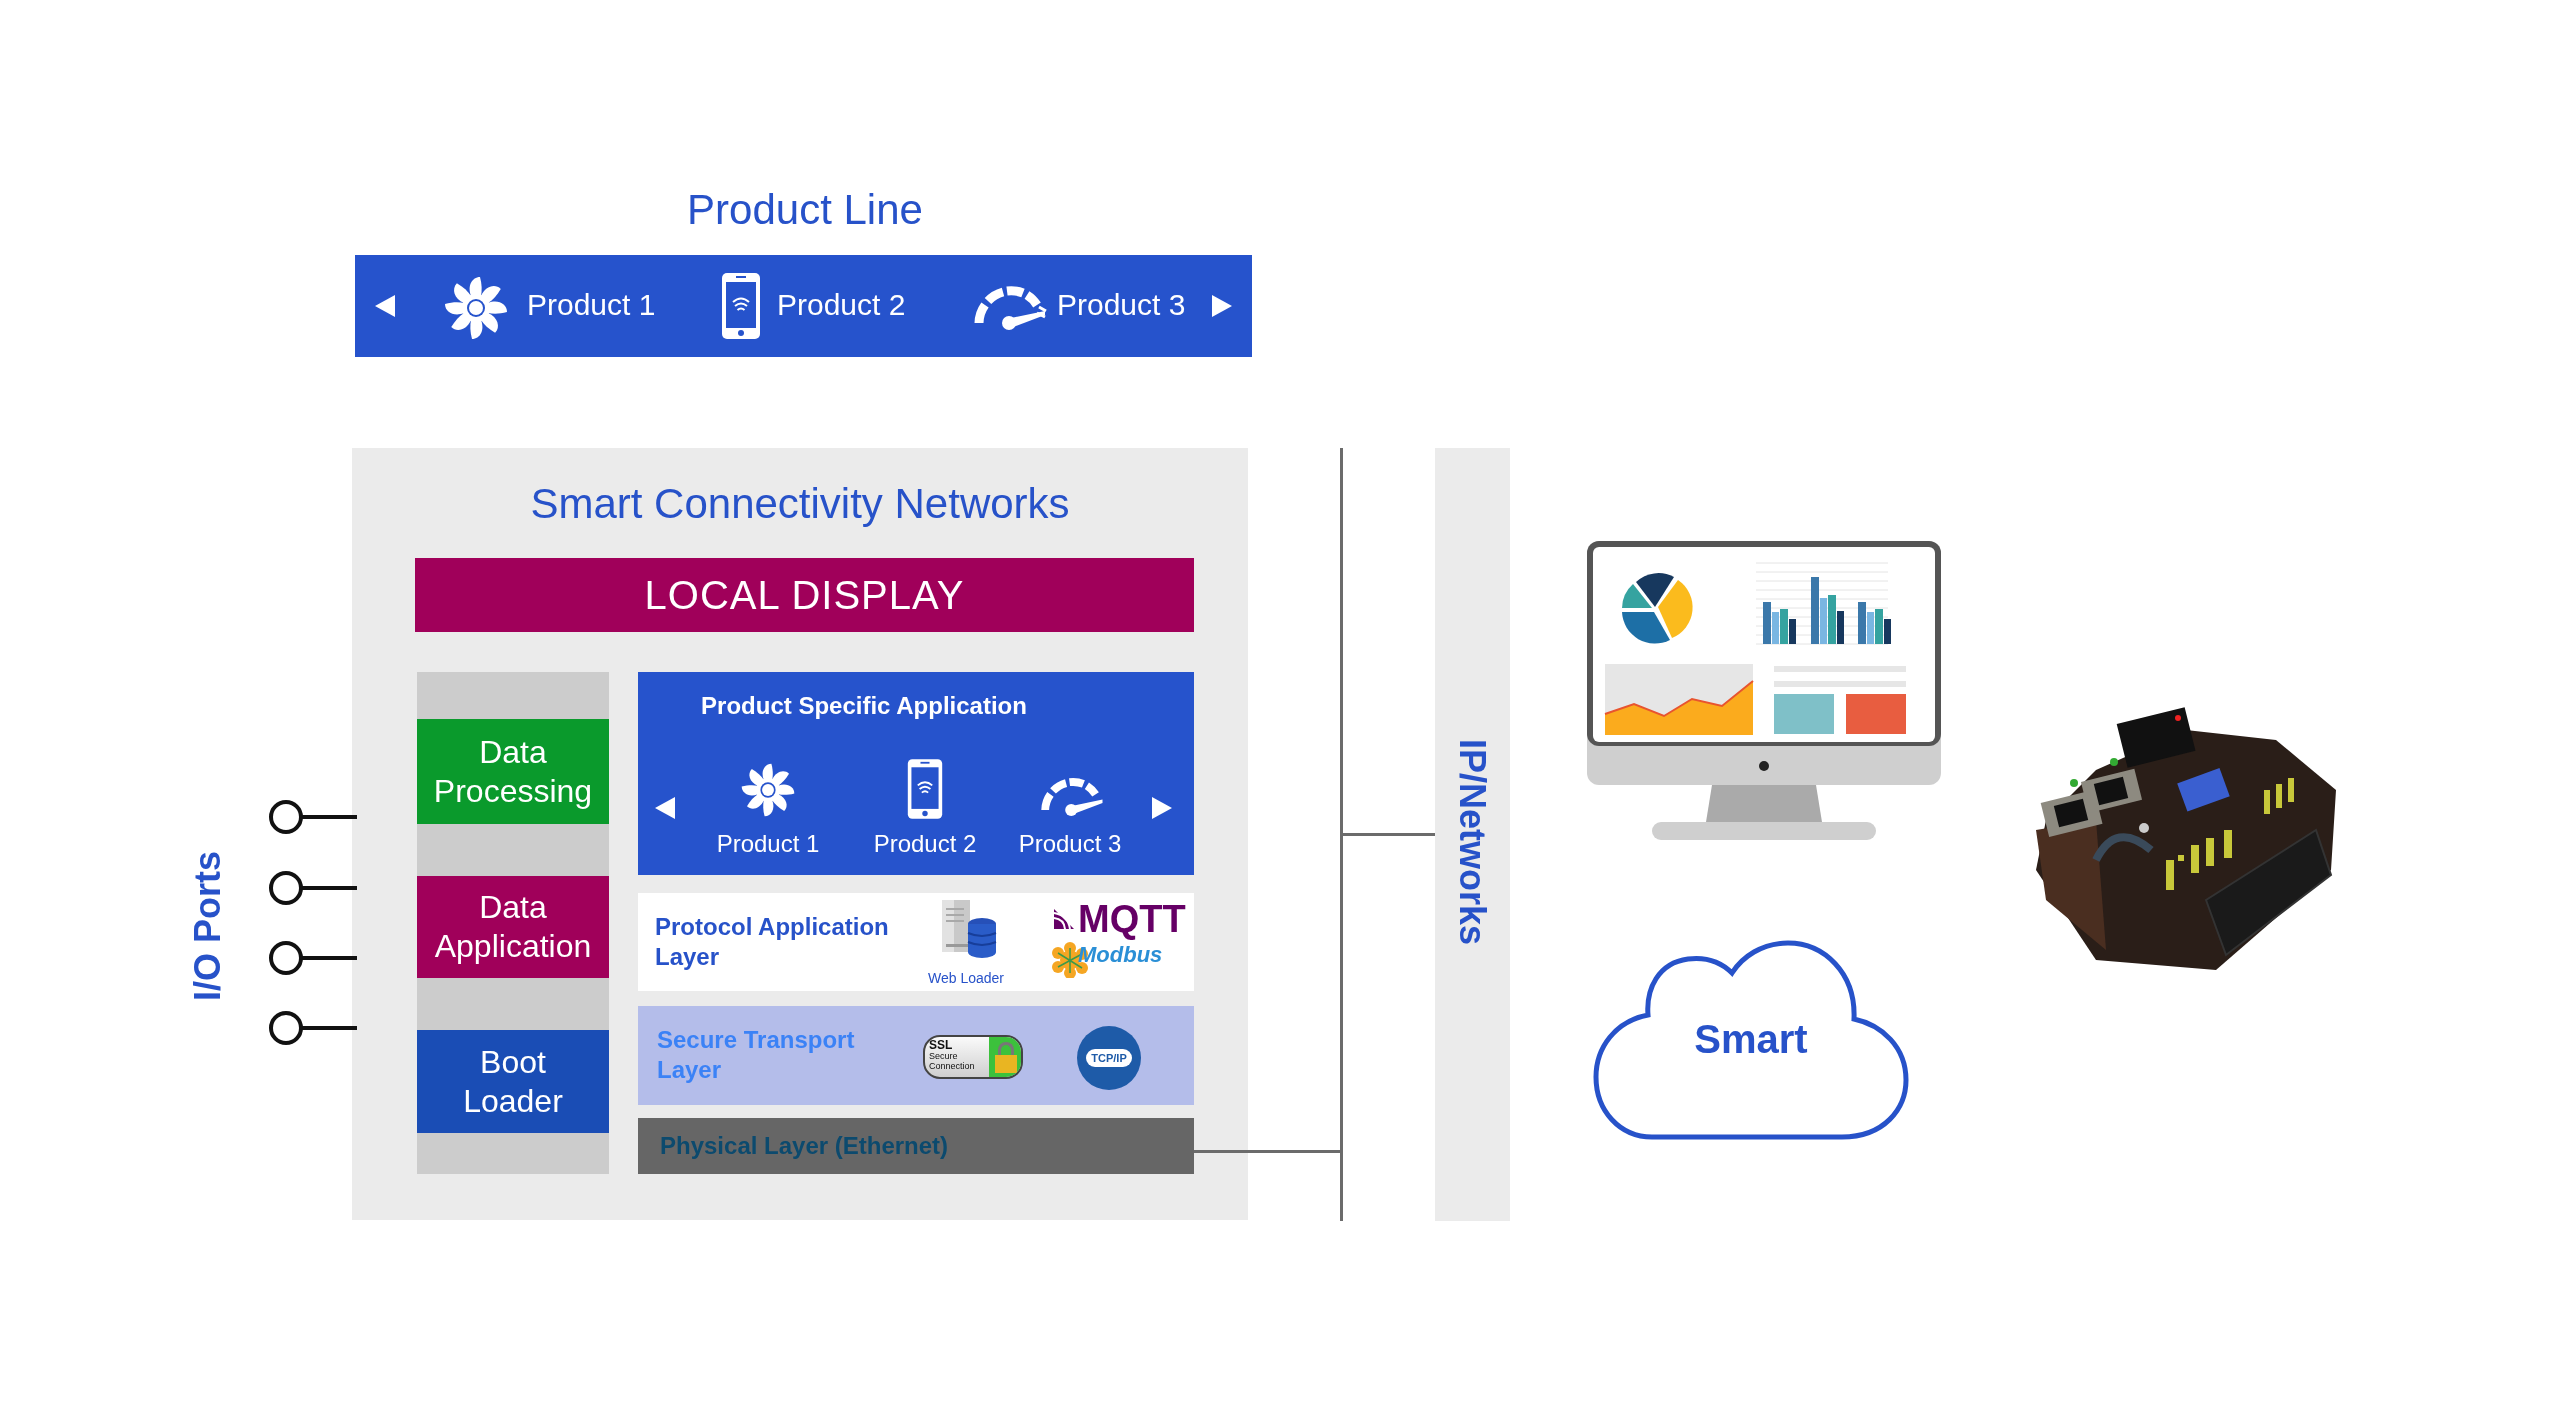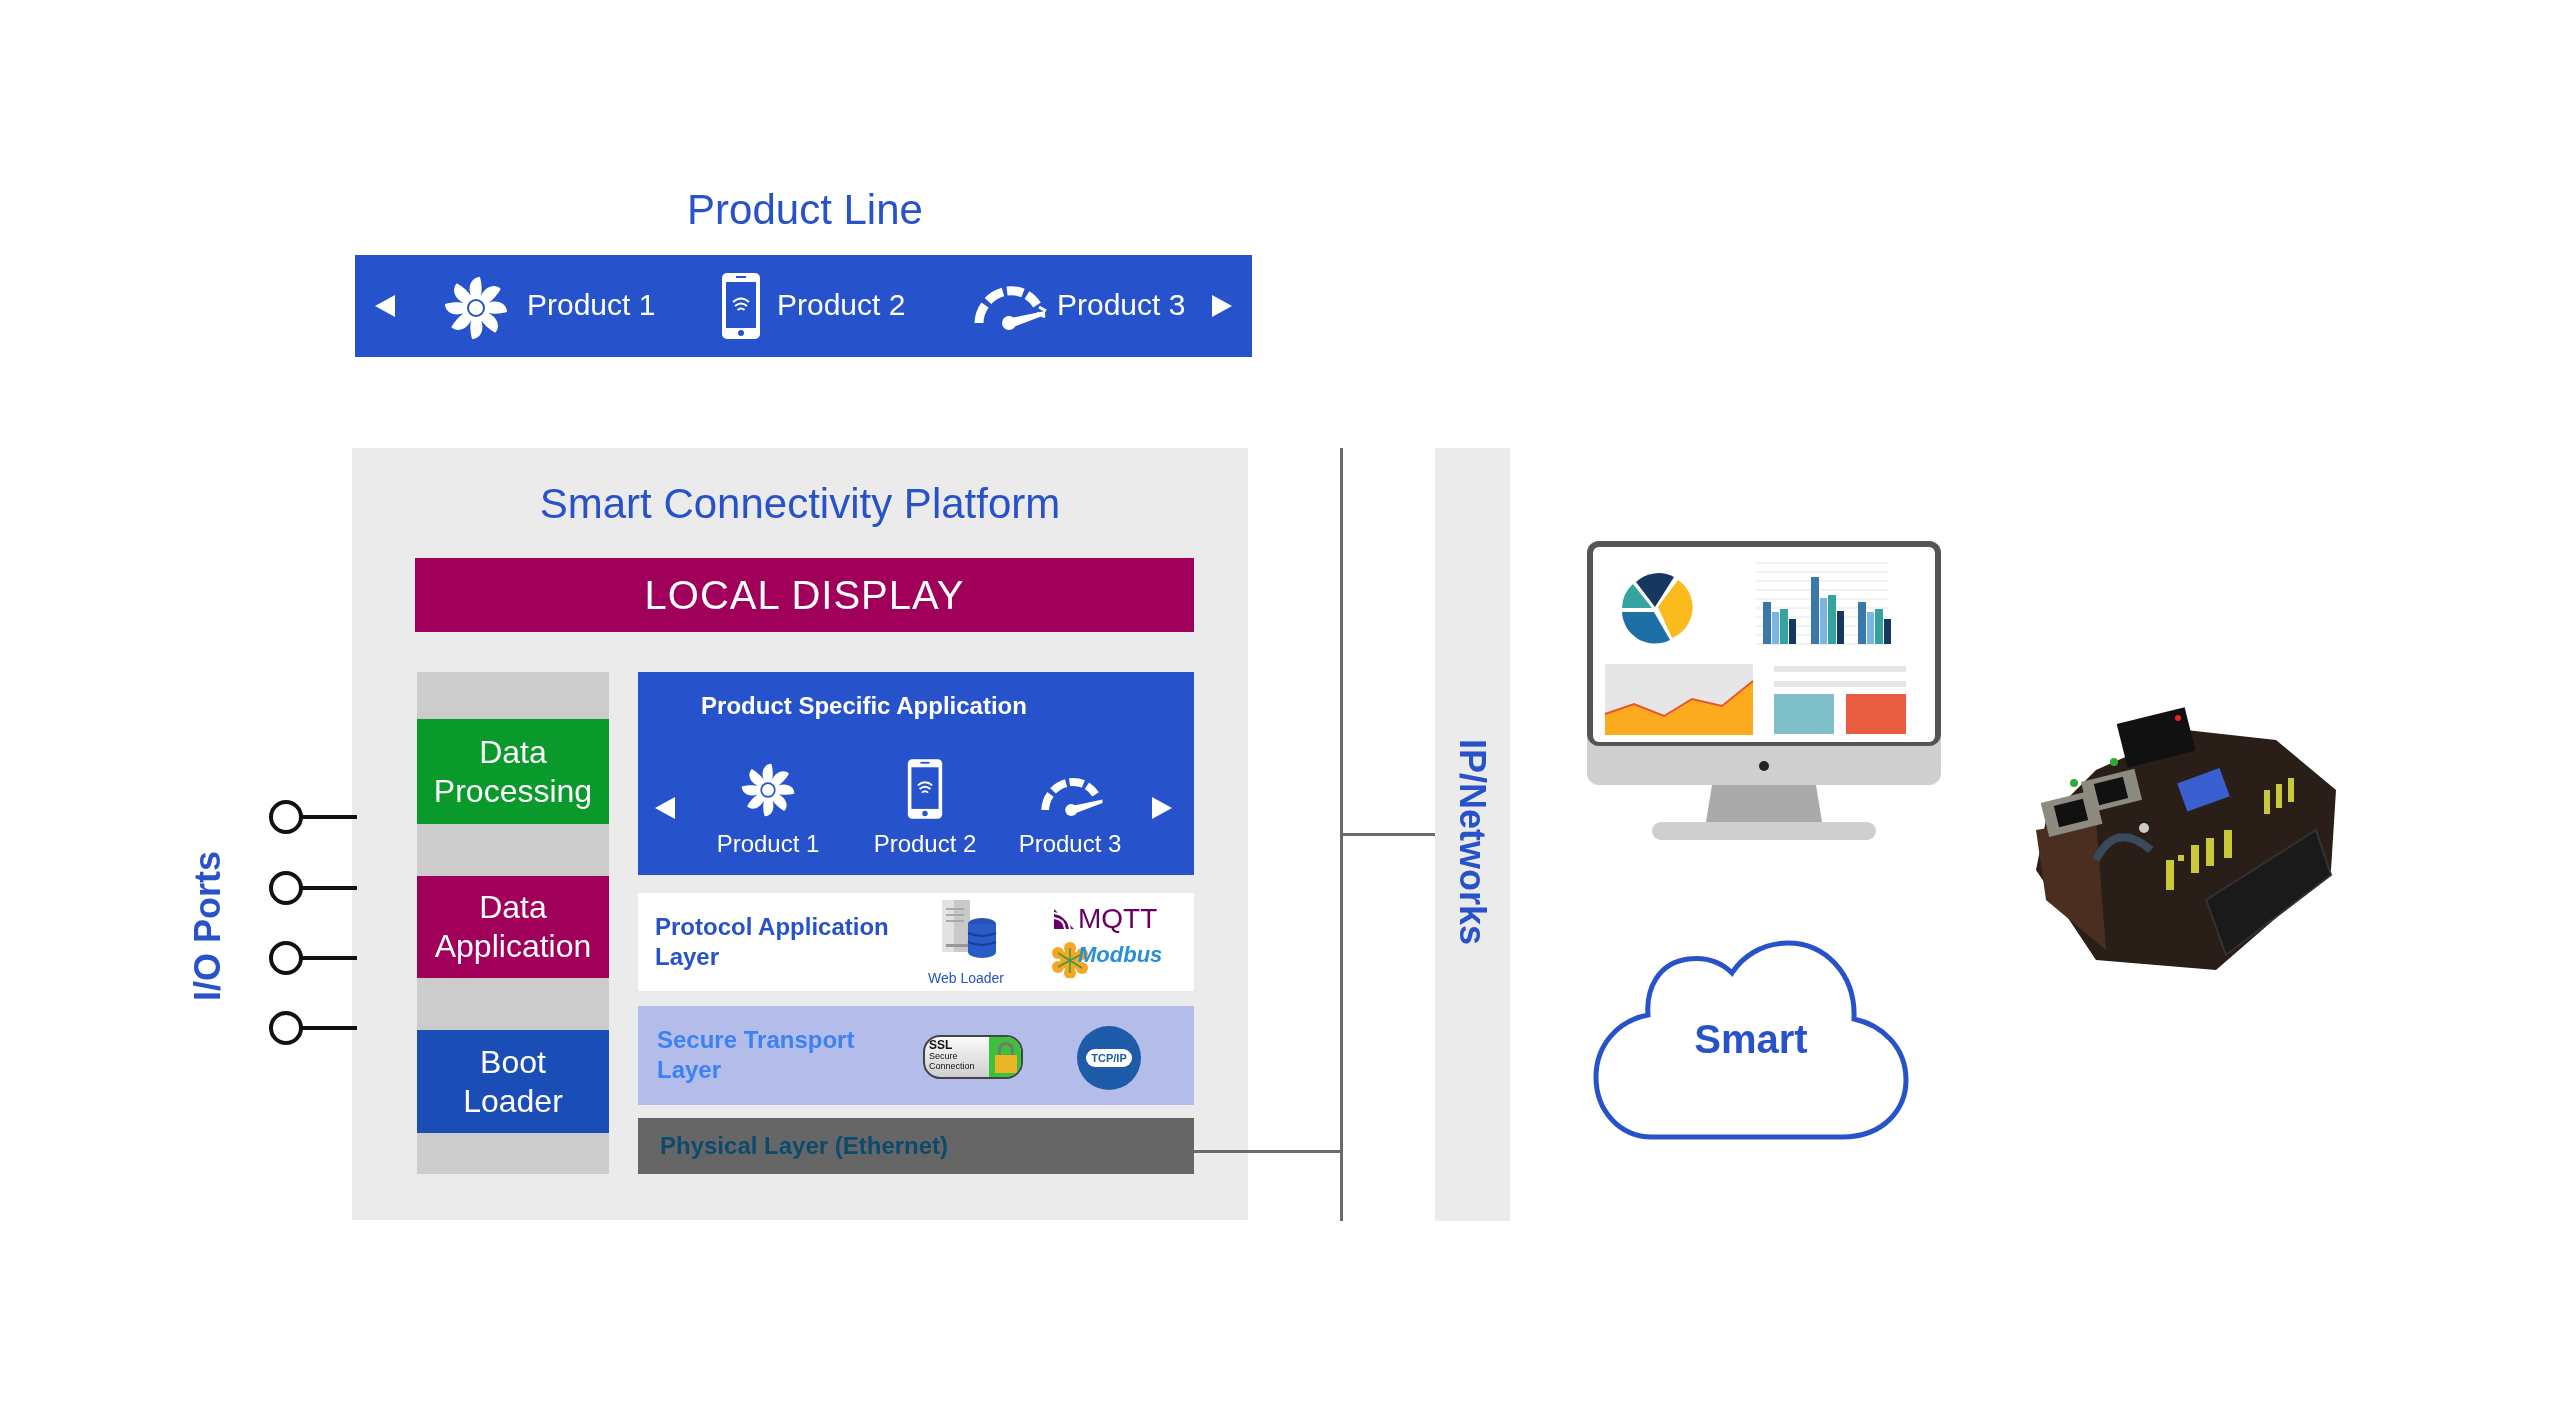--- a/index.html
+++ b/index.html
@@ -94,21 +94,21 @@
       <path d="M38,35 L72,28 L72,32 L40,44 Z" fill="#fff"></path>
       <path d="M66,24 L73,28 M64,30 L72,34" stroke="#fff" stroke-width="3"></path>
     </svg>
   </div>
   <div class="abs banner-label" style="left:702px; top:33px;">Product 3</div>
 
   <div class="abs tri-right" style="left:857px; top:40px;"></div>
 </div>
 
 <div id="platform-box" class="abs"></div>
-<div id="platform-title" class="abs title-blue">Smart Connectivity Platform</div>
+<div id="platform-title" class="abs title-blue">Smart Connectivity Networks</div>
 <div id="local-display" class="abs">LOCAL DISPLAY</div>
 
 <div id="left-column" class="abs"></div>
 <div class="side-block" style="top:719px; height:105px; background:#0a9a2c;">
   <span style="white-space:pre-line;">Data
 Processing</span>
 </div>
 <div class="side-block" style="top:876px; height:102px; background:#a0005a;">
   <span style="white-space:pre-line;">Data
 Application</span>
@@ -187,21 +187,21 @@
   </svg>
 </div>
 <div class="abs" style="left:928px; top:970px; font-size:14px; color:#2752c9; white-space:nowrap;">Web Loader</div>
 
 <div class="abs" style="left:1052px; top:902px; height:34px; display:flex; align-items:center;">
   <svg width="24" height="24" viewBox="0 0 24 24">
     <path d="M2,2 L22,22 L2,22 Z" fill="#660066"></path>
     <path d="M2,6 Q16,8 18,22" stroke="#fff" stroke-width="2" fill="none"></path>
     <path d="M2,11 Q12,12 13,22" stroke="#fff" stroke-width="2" fill="none"></path>
   </svg>
-  <span style="font-size:28px; font-weight:normal; color:#660066; margin-left:2px;">MQTT</span>
+  <span style="font-size:38px; font-weight:bold; color:#660066; margin-left:2px;">MQTT</span>
 </div>
 <div class="abs" style="left:1052px; top:942px; height:40px; display:flex; align-items:flex-start;">
   <svg width="36" height="36" viewBox="0 0 36 36">
     <g fill="#f5a623">
       <circle cx="18" cy="6" r="6"></circle>
         <circle cx="30" cy="12" r="6"></circle>
         <circle cx="30" cy="26" r="6"></circle>
       <circle cx="18" cy="31" r="6"></circle>
         <circle cx="6" cy="25" r="6"></circle>
         <circle cx="6" cy="11" r="6"></circle>

